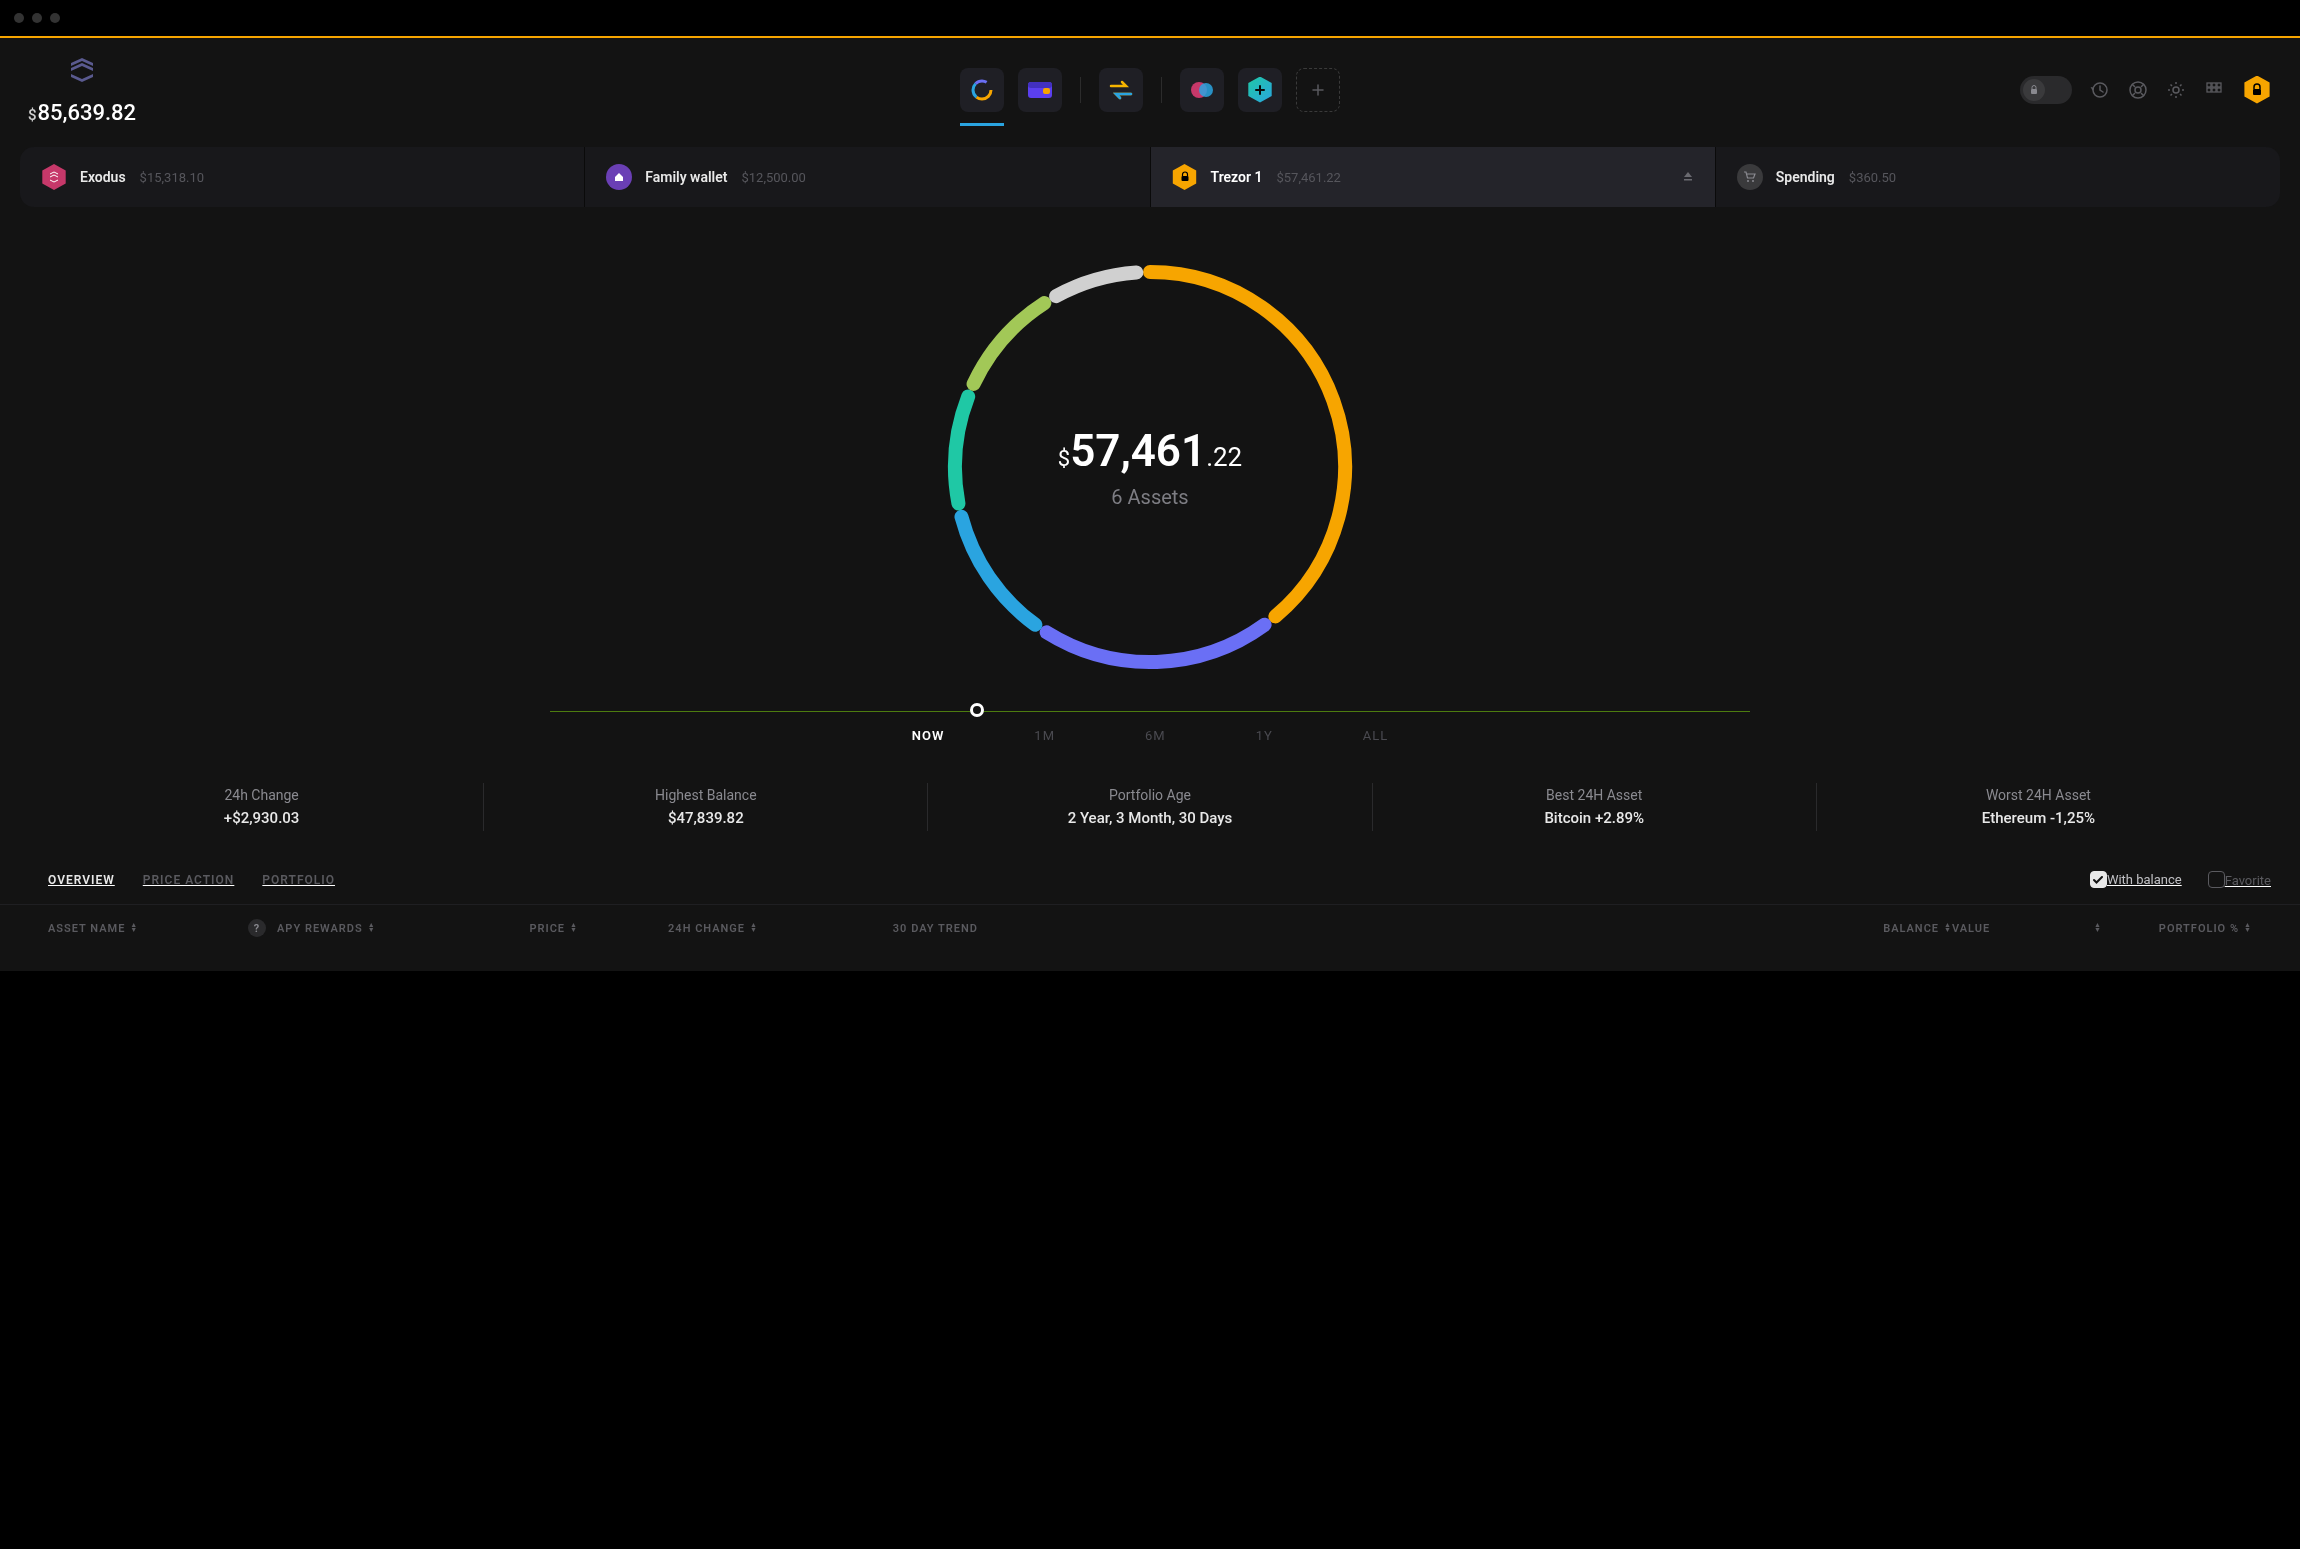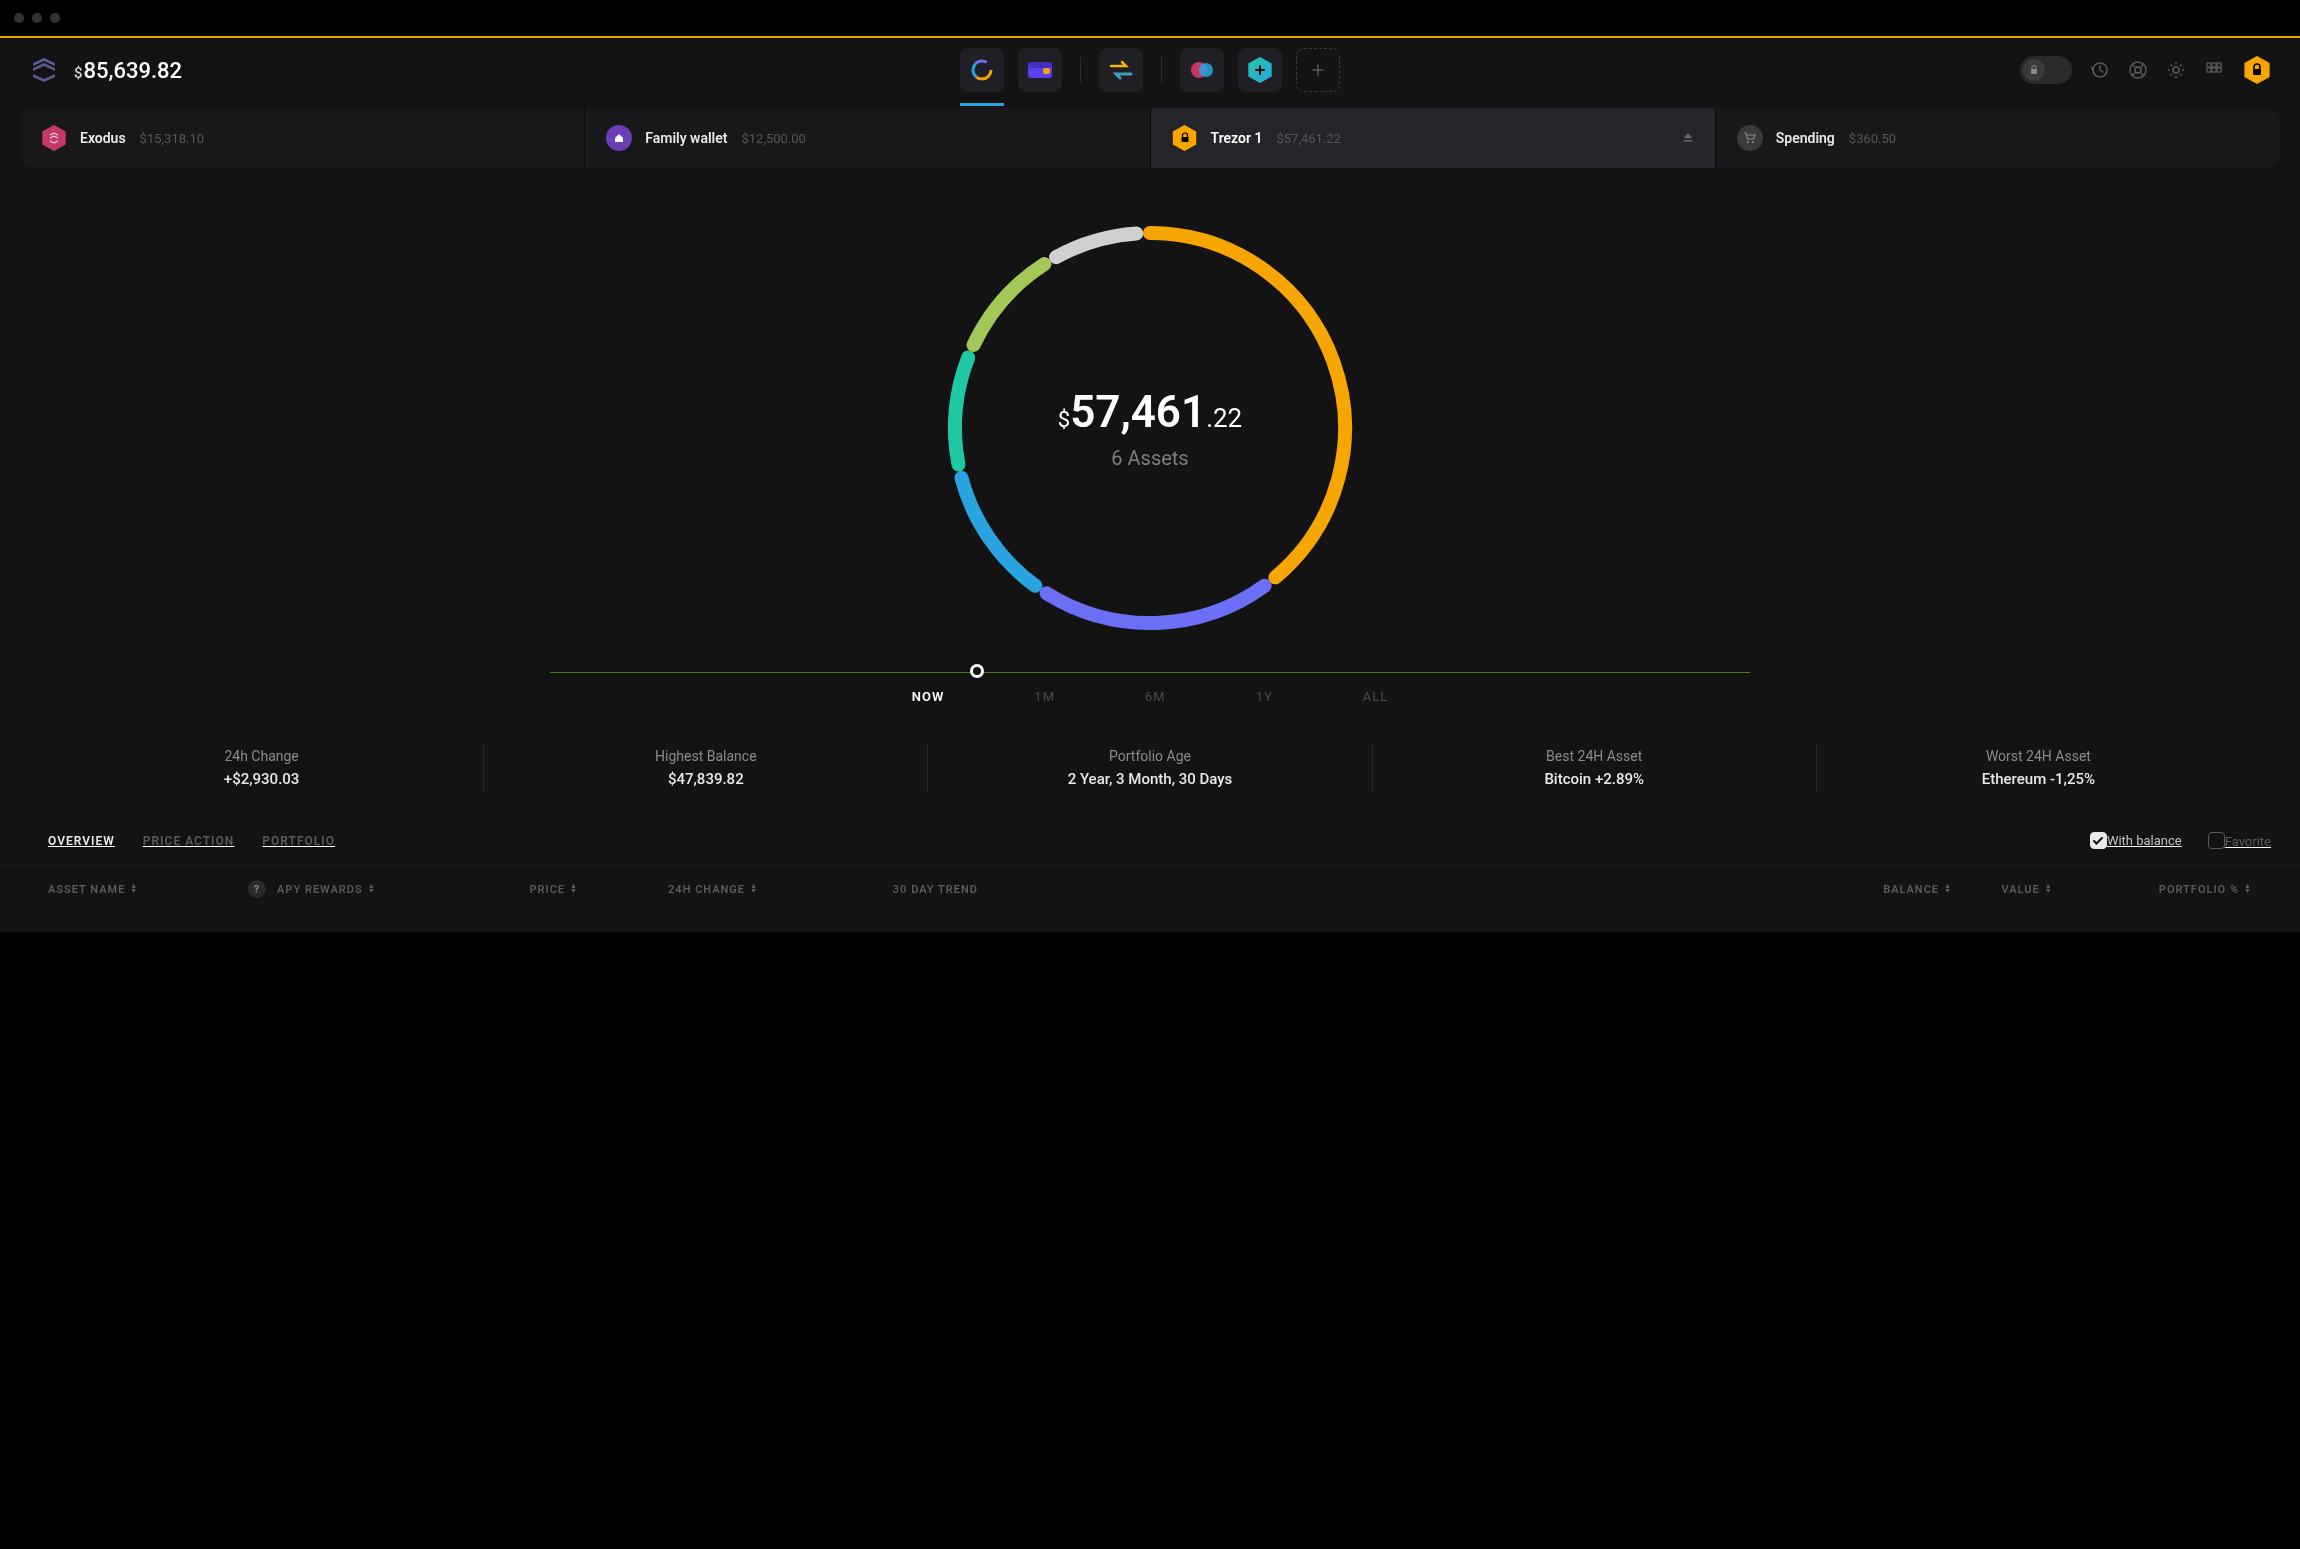--- a/index.html
+++ b/index.html
@@ -19,21 +19,21 @@
   }
   .win-dot { width: 10px; height: 10px; border-radius: 50%; background: #333; }
   .orange-line { height: 2px; background: #f7a500; }
   .app-bg { background: #131313; }
   .topbar {
     display: flex;
     align-items: center;
     padding: 16px 28px 12px 28px;
     position: relative;
   }
-  .logo-block { display: flex; align-items: center; gap: 14px; }
+  .logo-block { display: flex; align-items: center; gap: 14px; flex-direction: column; }
   .logo-icon {
     width: 32px; height: 32px; display:flex; align-items:center; justify-content:center;
   }
   .total-balance { font-size: 22px; font-weight: 500; color: #fff; }
   .total-balance .cur { font-size: 15px; opacity:.8; margin-right: 1px;}
   .nav-center {
     position: absolute; left: 50%; transform: translateX(-50%);
     display: flex; align-items: center; gap: 14px;
   }
   .nav-item {
@@ -143,21 +143,21 @@
     border-top:1px solid #1f1f22;
   }
   .col{ display:flex; align-items:center; gap:5px;}
   .sort-arrows{ display:flex; flex-direction:column; gap:1px; font-size:7px; line-height:5px;}
   .c-asset{flex:0 0 200px;}
   .c-apy{flex:0 0 200px;}
   .c-price{flex:0 0 130px; justify-content:flex-end;}
   .c-change{flex:0 0 150px; justify-content:flex-end; margin-left:30px;}
   .c-trend{flex:0 0 190px; justify-content:flex-end; margin-left:30px;}
   .c-balance{flex:1; justify-content:flex-end;}
-  .c-value{flex:0 0 150px; justify-content:center;}
+  .c-value{flex:0 0 150px; justify-content:space-between;}
   .c-port{flex:0 0 150px; justify-content:flex-end;}
   .help-circle{
     width:18px;height:18px;border-radius:50%;background:#2a2a2c;color:#8a8a90;
     display:inline-flex;align-items:center;justify-content:center;font-size:11px;margin-right:6px;
   }
   .hex-small{
     width:26px;height:26px;clip-path:polygon(50% 0,95% 25%,95% 75%,50% 100%,5% 75%,5% 25%);
     display:flex;align-items:center;justify-content:center;
   }
 </style>

